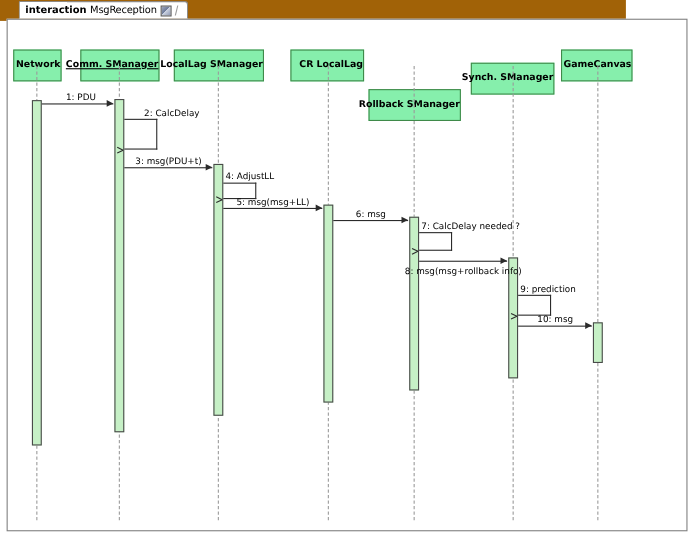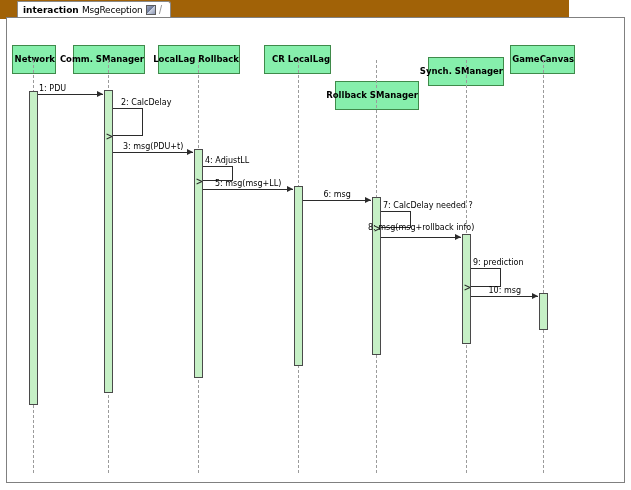--- a/index.html
+++ b/index.html
@@ -158,26 +158,26 @@
     <span class="tab-caret"></span>
   </div>
 </div>
 
 <div id="diagram-frame">
   <div id="diagram-layer">
       <div class="lifeline-head" style="left: 5px; top: 27px; width: 44px;">
         <span class="lifeline-head-label">Network</span>
       </div>
       <div class="lifeline-stem" style="left: 26px; top: 42px; height: 413px;"></div>
-      <div class="lifeline-head" style="left: 66px; top: 27px; width: 72px;">
+      <div class="lifeline-head" style="left: 66px; top: 27px; width: 72px; text-decoration: underline;">
         <span class="lifeline-head-label">Comm. SManager</span>
       </div>
       <div class="lifeline-stem" style="left: 101px; top: 42px; height: 413px;"></div>
       <div class="lifeline-head" style="left: 151px; top: 27px; width: 82px;">
-        <span class="lifeline-head-label">LocalLag Rollback</span>
+        <span class="lifeline-head-label">LocalLag SManager</span>
       </div>
       <div class="lifeline-stem" style="left: 191px; top: 42px; height: 413px;"></div>
       <div class="lifeline-head" style="left: 257px; top: 27px; width: 67px;">
         <span class="lifeline-head-label">CR LocalLag</span>
       </div>
       <div class="lifeline-stem" style="left: 291px; top: 42px; height: 413px;"></div>
       <div class="lifeline-head" style="left: 328px; top: 27px; width: 84px; margin-top: 36px;">
         <span class="lifeline-head-label">Rollback SManager</span>
       </div>
       <div class="lifeline-stem" style="left: 369px; top: 42px; height: 413px;"></div>
@@ -191,42 +191,42 @@
       <div class="lifeline-stem" style="left: 536px; top: 42px; height: 413px;"></div>
       <div class="activation" style="left: 22px; top: 73px; height: 314px;"></div>
       <div class="activation" style="left: 97px; top: 72px; height: 303px;"></div>
       <div class="activation" style="left: 187px; top: 131px; height: 229px;"></div>
       <div class="activation" style="left: 287px; top: 168px; height: 180px;"></div>
       <div class="activation" style="left: 365px; top: 179px; height: 158px;"></div>
       <div class="activation" style="left: 455px; top: 216px; height: 110px;"></div>
       <div class="activation" style="left: 532px; top: 275px; height: 37px;"></div>
       <div class="msg-line" style="left: 31px; top: 76px; width: 65px;"></div>
       <div class="msg-arrow" style="left: 90px; top: 73px;"></div>
-      <div class="msg-label" style="left: 32px; top: 66px;">1: PDU</div>
+      <div class="msg-label" style="left: 53px; top: 66px;">1: PDU</div>
       <div class="self-msg" style="left: 106px; top: 90px; width: 30px; height: 28px;"></div>
       <div class="msg-arrow open-left" style="left: 105px; top: 115px;"></div>
-      <div class="msg-label" style="left: 114px; top: 80px; text-align: center;">2: CalcDelay</div>
+      <div class="msg-label" style="left: 124px; top: 80px; text-align: center;">2: CalcDelay</div>
       <div class="msg-line" style="left: 106px; top: 134px; width: 80px;"></div>
       <div class="msg-arrow" style="left: 180px; top: 131px;"></div>
       <div class="msg-label" style="left: 116px; top: 124px;">3: msg(PDU+t)</div>
       <div class="self-msg" style="left: 196px; top: 148px; width: 30px; height: 15px;"></div>
       <div class="msg-arrow open-left" style="left: 195px; top: 160px;"></div>
       <div class="msg-label" style="left: 198px; top: 138px; text-align: right;">4: AdjustLL</div>
       <div class="msg-line" style="left: 196px; top: 171px; width: 90px;"></div>
       <div class="msg-arrow" style="left: 280px; top: 168px;"></div>
       <div class="msg-label" style="left: 208px; top: 161px;">5: msg(msg+LL)</div>
       <div class="msg-line" style="left: 296px; top: 182px; width: 68px;"></div>
       <div class="msg-arrow" style="left: 358px; top: 179px;"></div>
       <div class="msg-label" style="left: 316.5px; top: 172px;">6: msg</div>
       <div class="self-msg" style="left: 374px; top: 193px; width: 30px; height: 17px;"></div>
       <div class="msg-arrow open-left" style="left: 373px; top: 207px;"></div>
       <div class="msg-label" style="left: 376px; top: 183px;">7: CalcDelay needed ?</div>
       <div class="msg-line" style="left: 374px; top: 219px; width: 80px;"></div>
       <div class="msg-arrow" style="left: 448px; top: 216px;"></div>
-      <div class="msg-label" style="left: 361px; top: 205px;">8: msg(msg+rollback info)</div>
+      <div class="msg-label" style="left: 361px; top: 224px;">8: msg(msg+rollback info)</div>
       <div class="self-msg" style="left: 464px; top: 250px; width: 30px; height: 19px;"></div>
       <div class="msg-arrow open-left" style="left: 463px; top: 266px;"></div>
       <div class="msg-label" style="left: 466px; top: 240px;">9: prediction</div>
       <div class="msg-line" style="left: 464px; top: 278px; width: 67px;"></div>
       <div class="msg-arrow" style="left: 525px; top: 275px;"></div>
       <div class="msg-label" style="left: 481.5px; top: 268px;">10: msg</div>
     </div>
 </div>
 
 </body></html>

